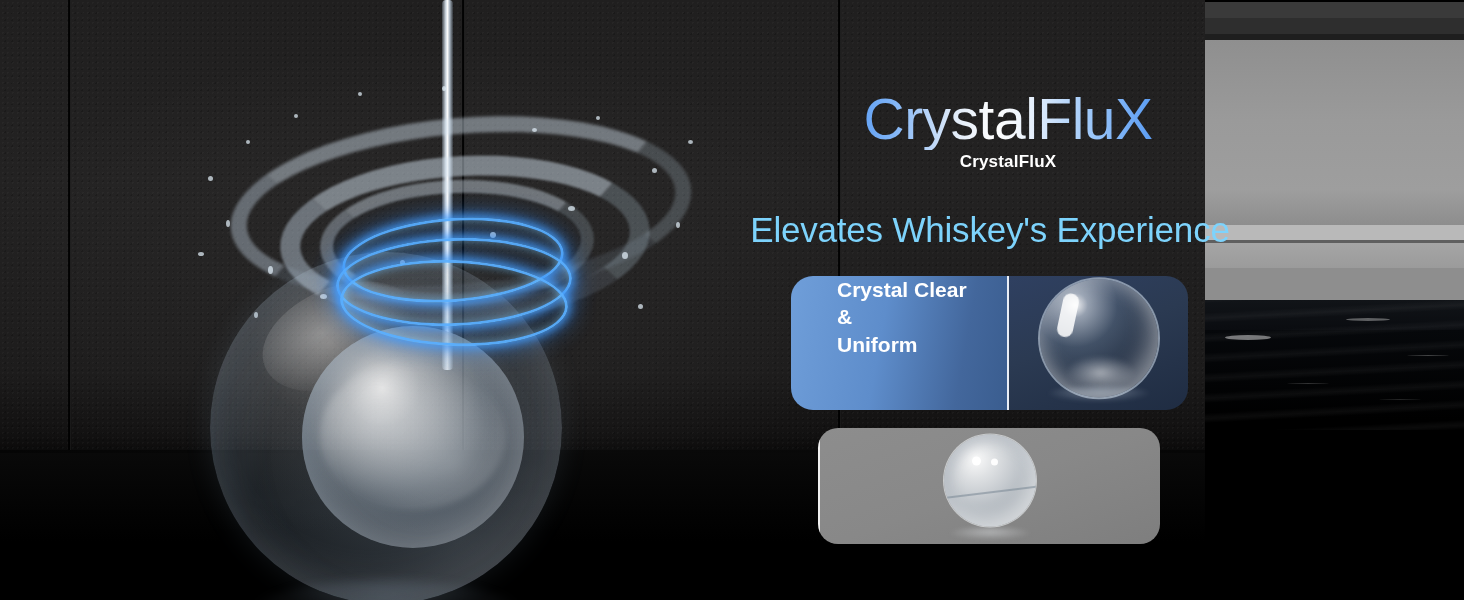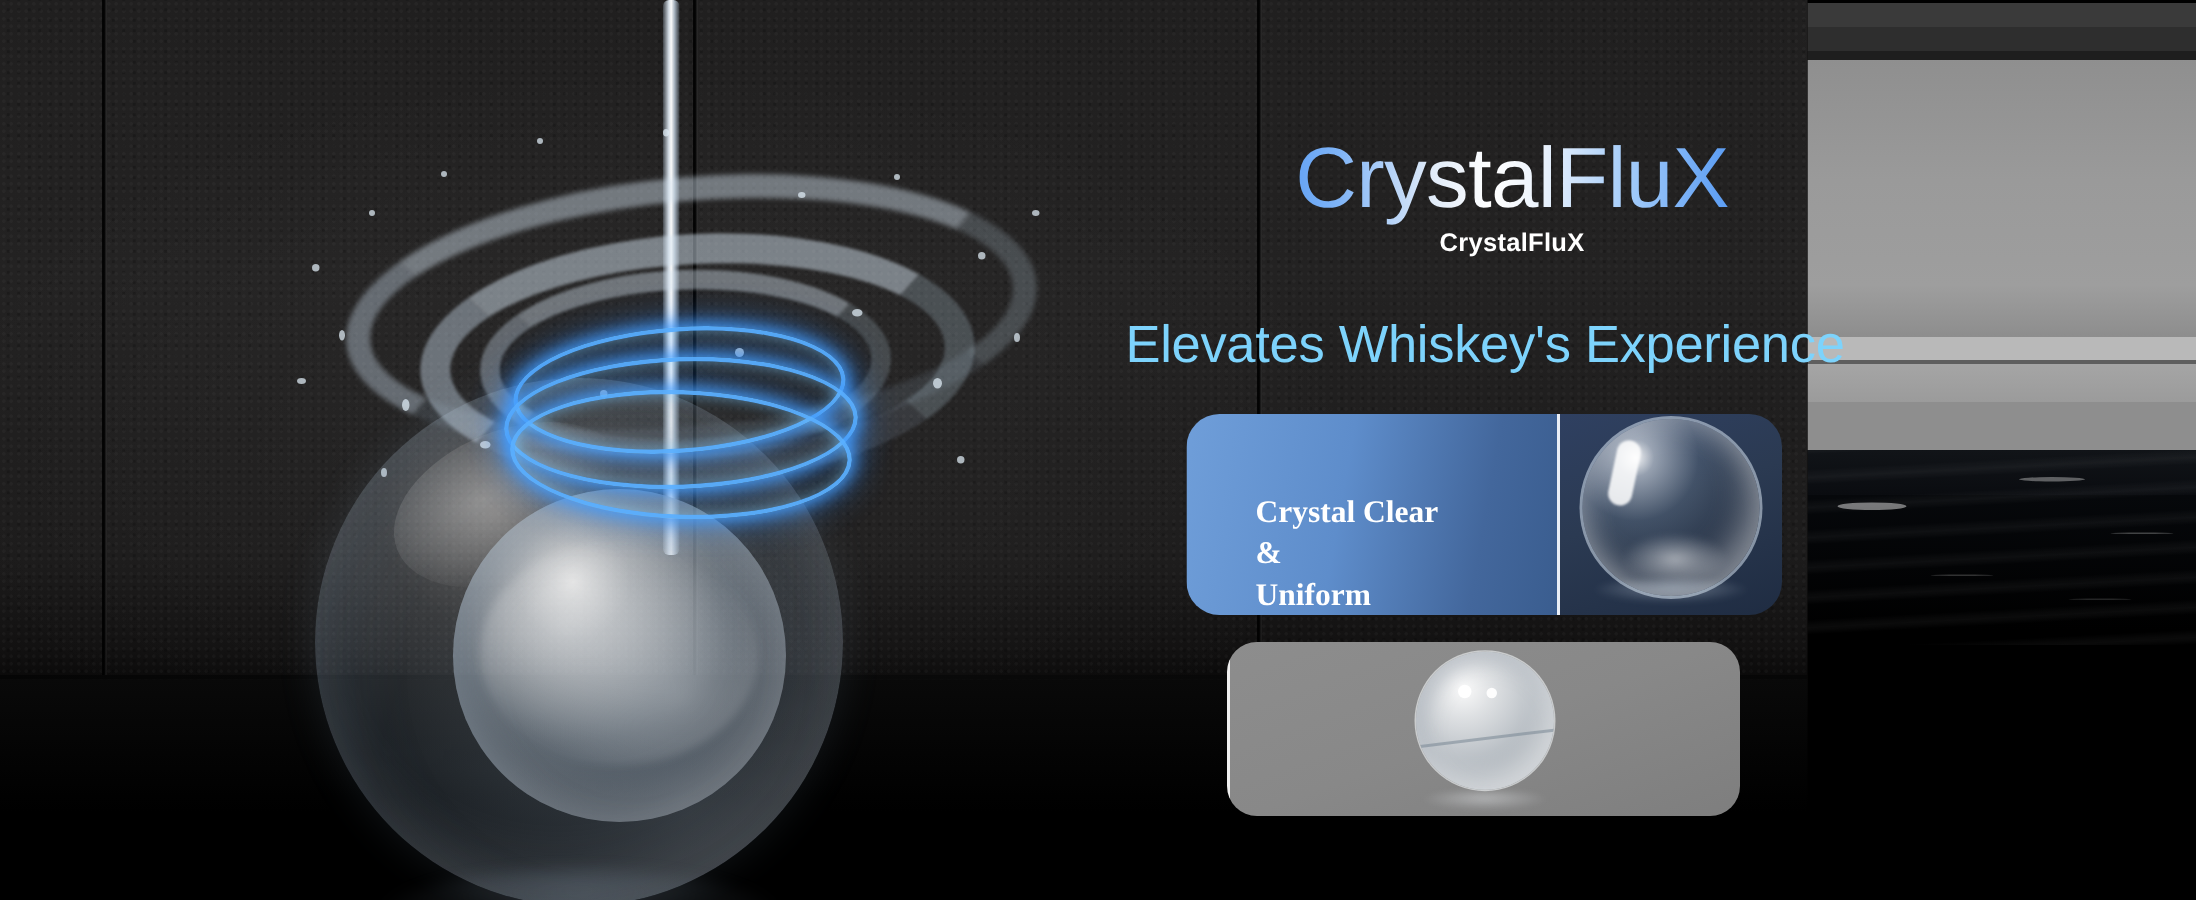--- a/index.html
+++ b/index.html
@@ -291,27 +291,26 @@
     display: flex;
     overflow: hidden;
   }
 
   .card-good {
     left: 791px; top: 276px;
     width: 397px; height: 134px;
     border-radius: 22px;
   }
   .card-good .card-text-pane {
-    width: 247px;
+    width: 216px;
     background: linear-gradient(100deg, #6f9ed9 0%, #5e8dcb 42%, #43679c 78%, #3a5d8f 100%);
     display: flex;
-    align-items: flex-end;
+    align-items: flex-start;
     padding-left: 46px;
     box-sizing: border-box;
-    font-family: Liberation Serif, serif;
   }
   .card-good .card-label {
     font-size: 21px;
     font-weight: bold;
     color: #ffffff;
     line-height: 1.30;
     white-space: pre-line;
   }
   .card-good .card-divider {
     width: 2px;

